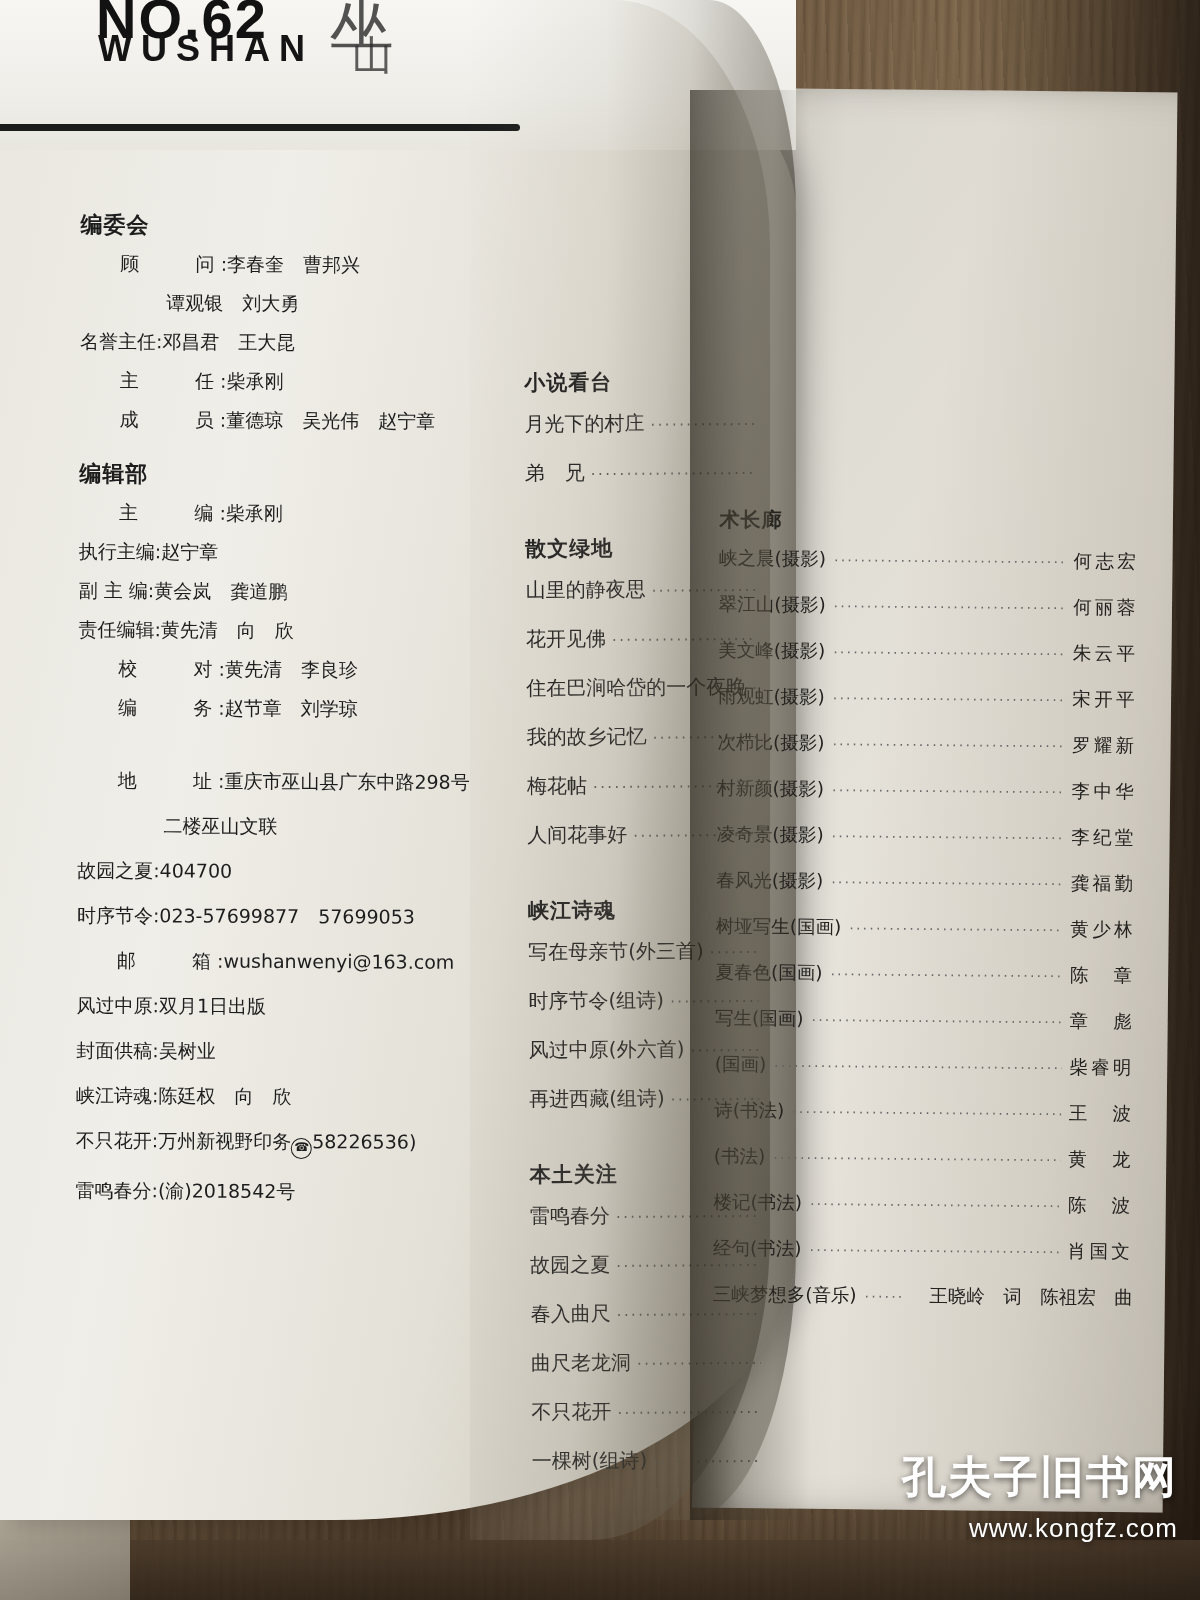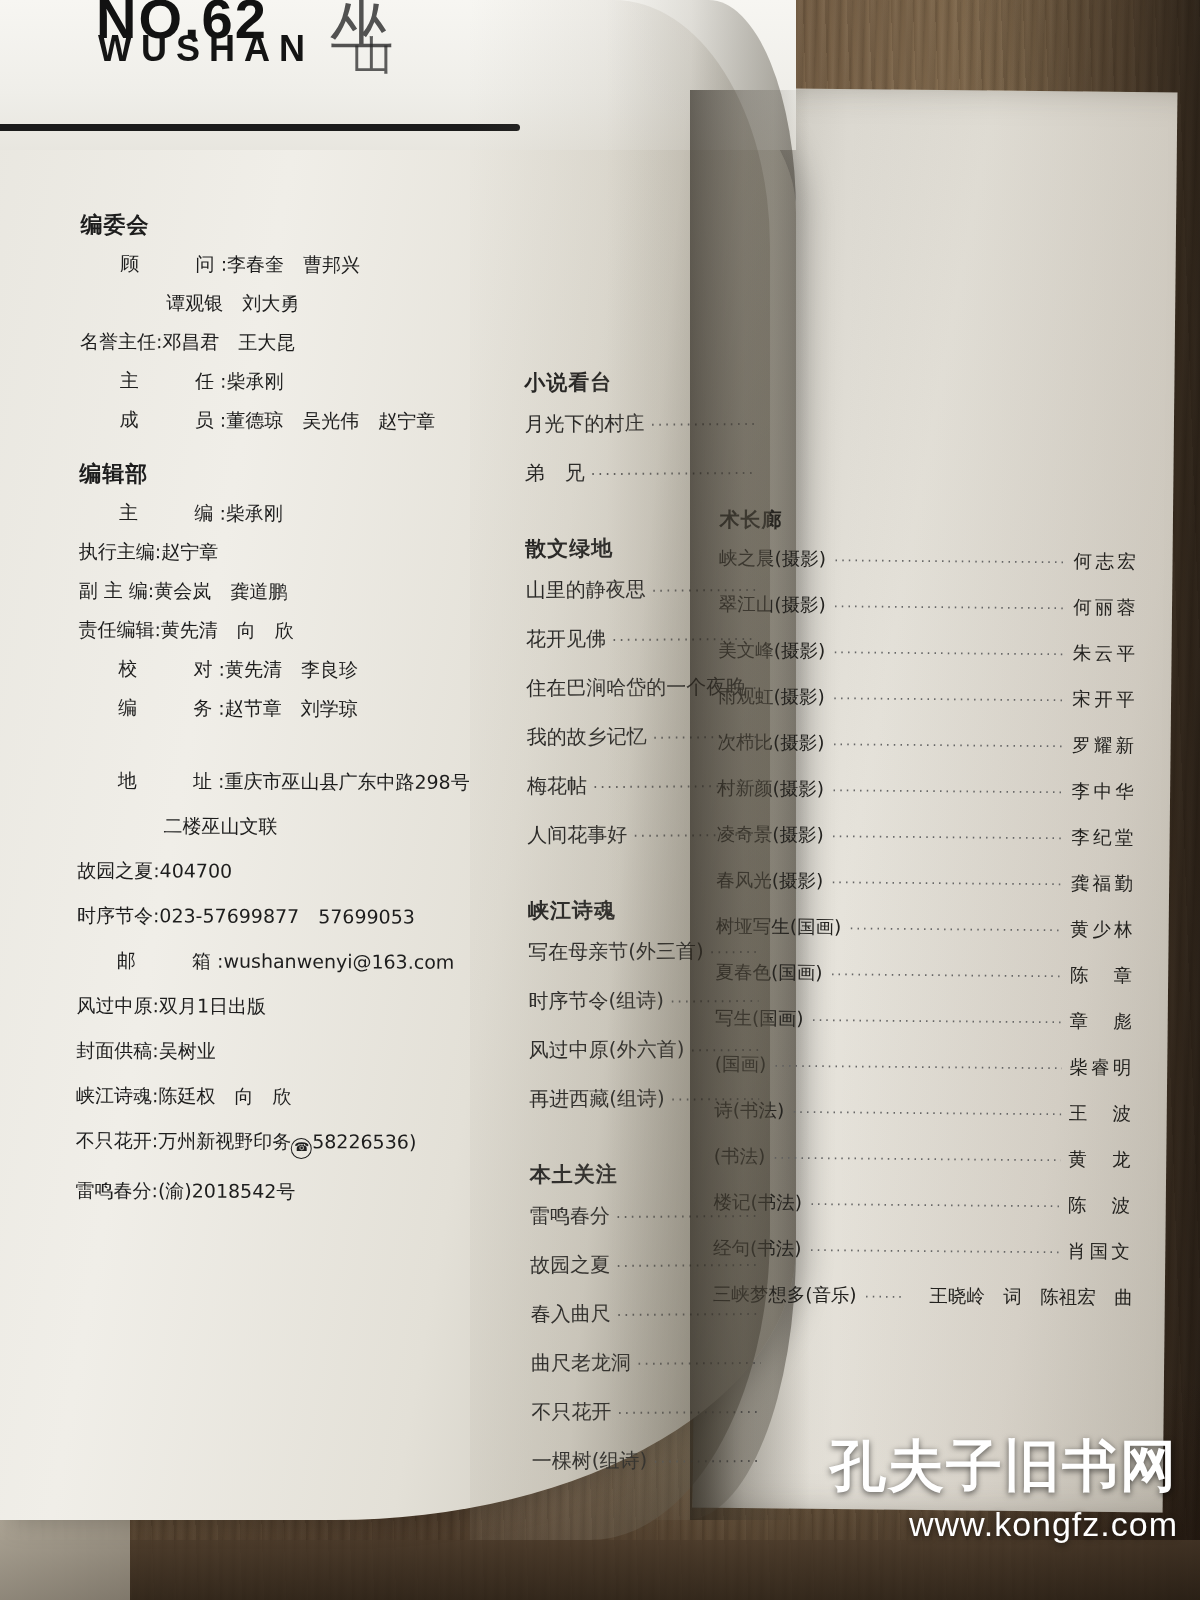--- a/index.html
+++ b/index.html
@@ -165,22 +165,22 @@
     pointer-events:none;
     background:linear-gradient(95deg,rgba(255,255,255,0) 0%,rgba(160,152,136,.20) 52%,rgba(90,84,70,.48) 86%,rgba(55,50,40,.55) 100%);
     border-radius:0 52% 60% 0 / 0 16% 20% 0;
   }
 
   
   .wm{
     position:absolute;right:22px;bottom:56px;text-align:right;color:#fff;
     text-shadow:0 2px 6px rgba(0,0,0,.6);
   }
-  .wm .big{font-size:56px;font-weight:bold;letter-spacing:2px;font-family:Liberation Serif, serif;}
-  .wm .small{font-size:34px;letter-spacing:1px;font-family:"Liberation Sans",sans-serif;}
+  .wm .big{font-size:44px;font-weight:bold;letter-spacing:2px;font-family:Liberation Serif, serif;}
+  .wm .small{font-size:26px;letter-spacing:1px;font-family:"Liberation Sans",sans-serif;margin-top:6px;}
 </style>
 </head>
 <body>
 
 <div class="table-bg"></div>
 <div class="table-grain"></div>
 <div class="table-dark-right"></div>
 <div class="table-dark-bottom"></div>
 <div class="table-edge"></div>
 <div class="floor"></div>

